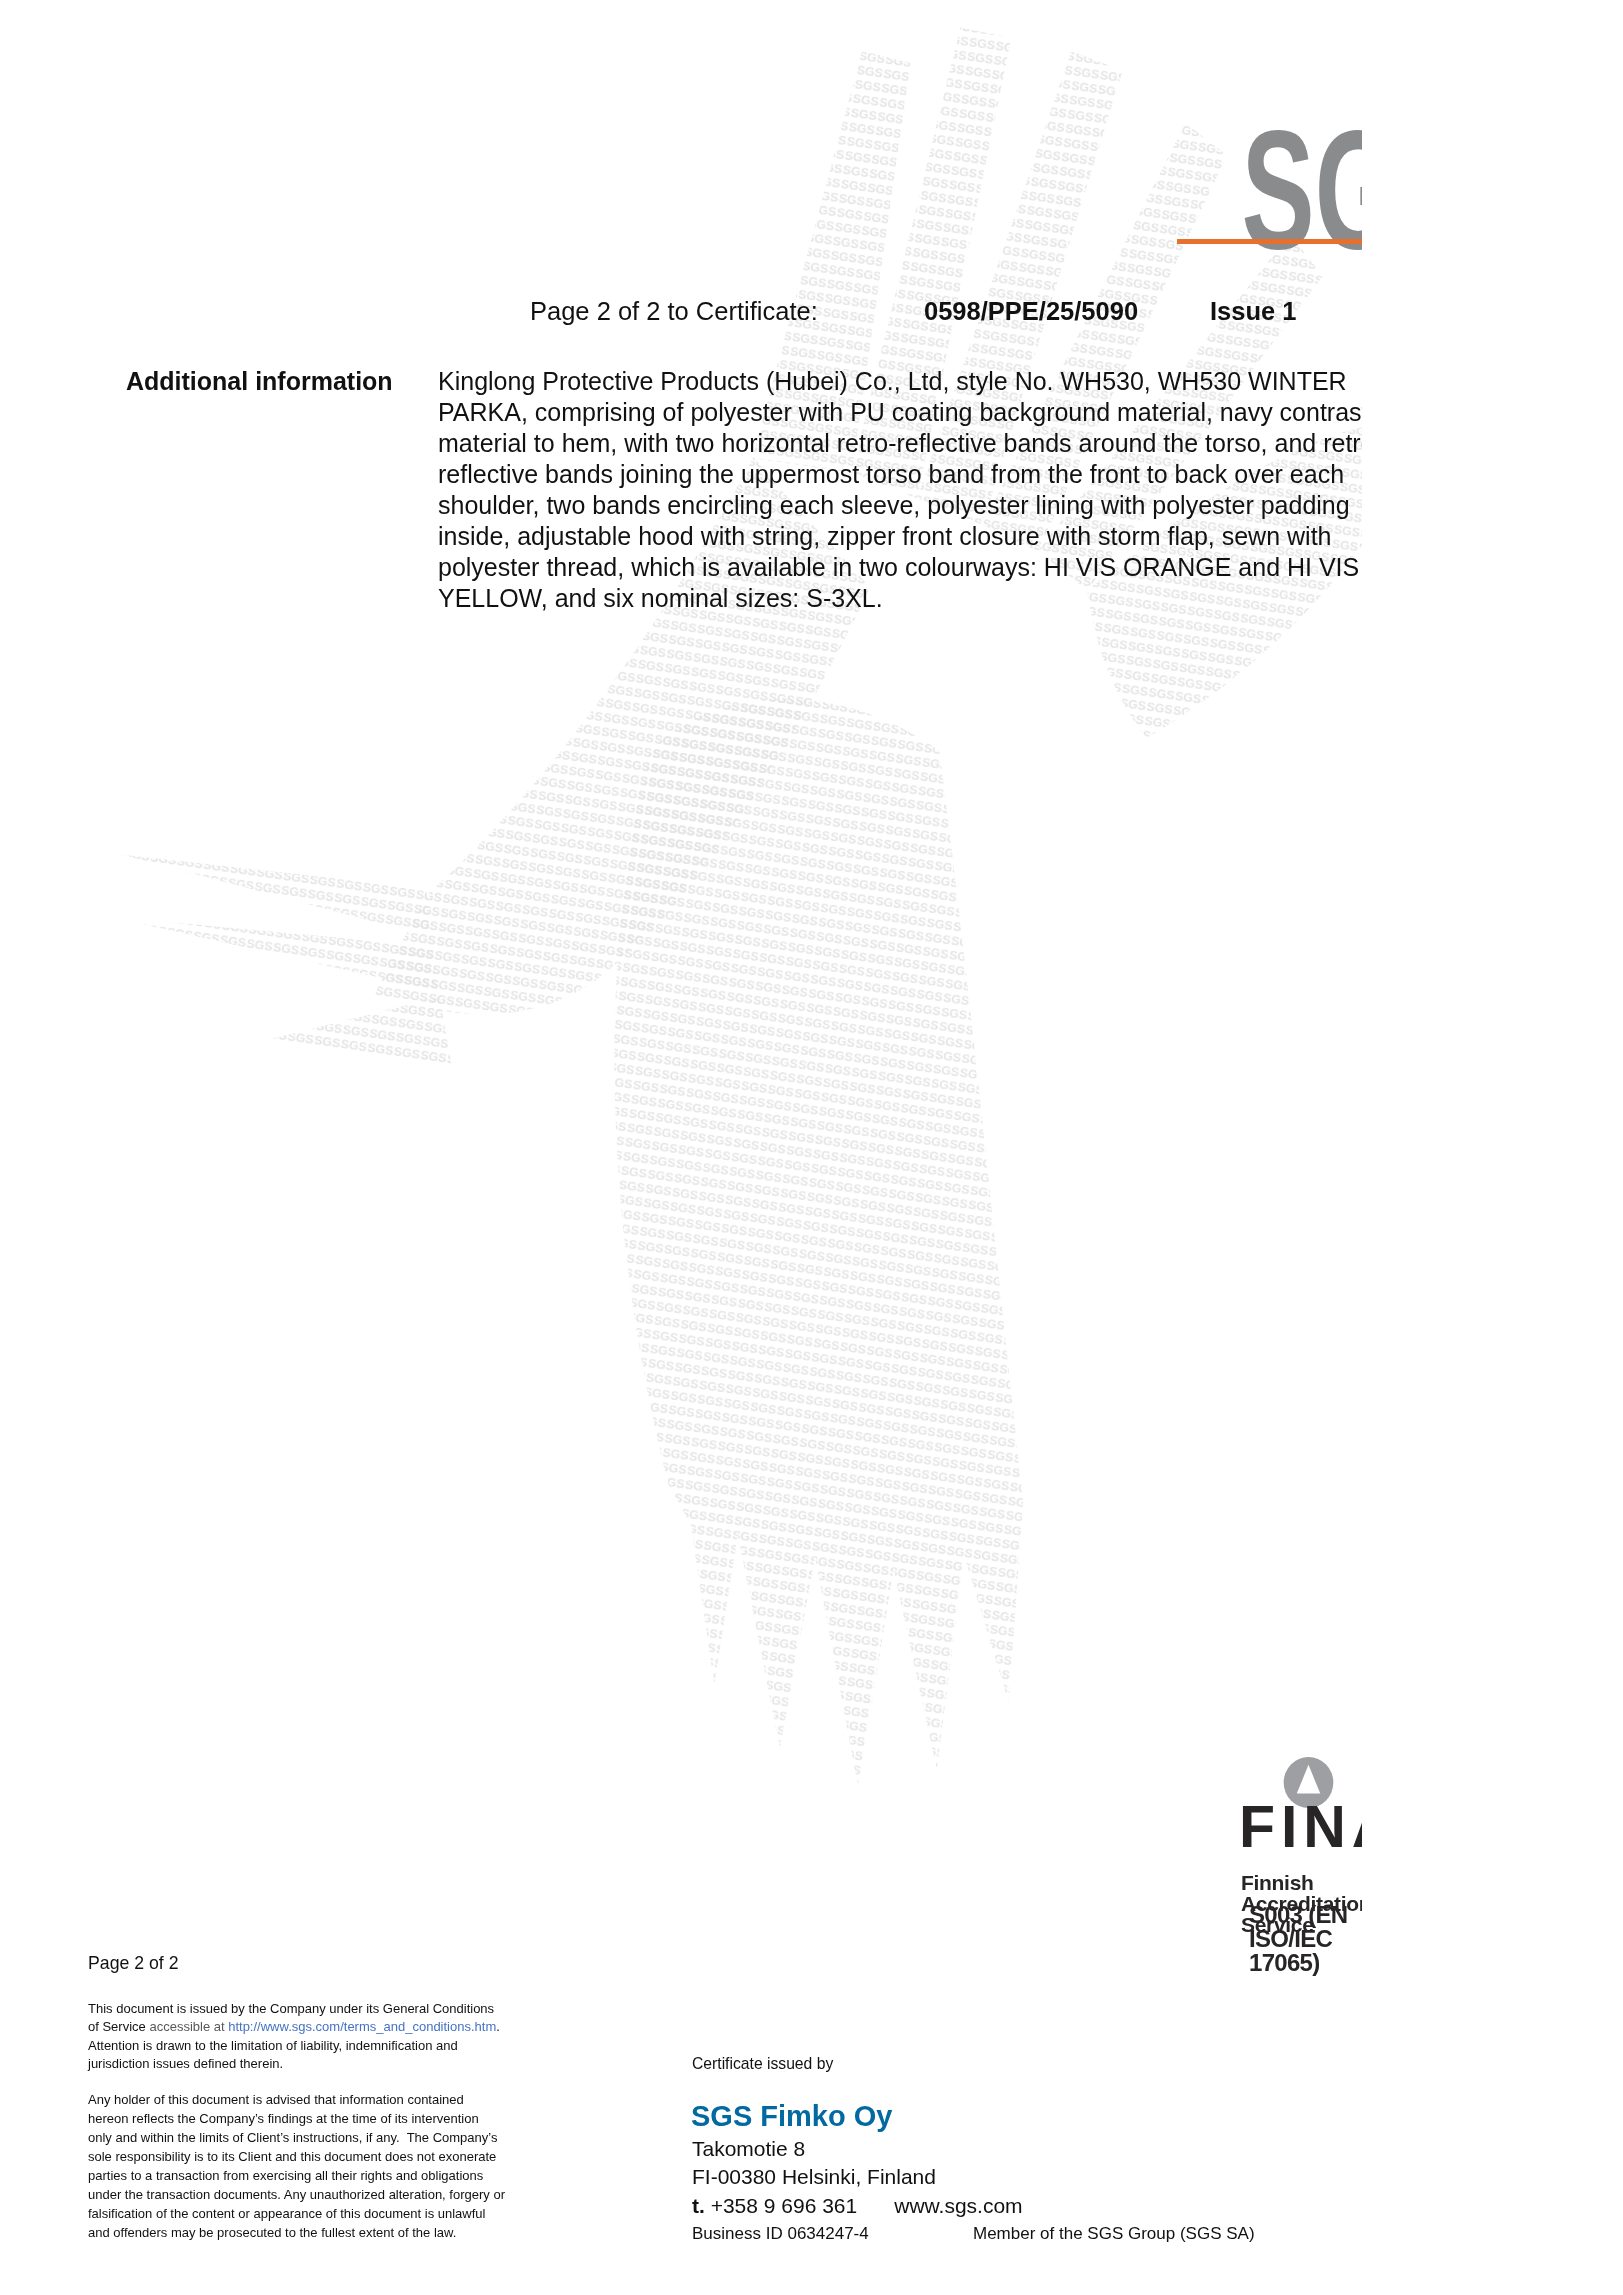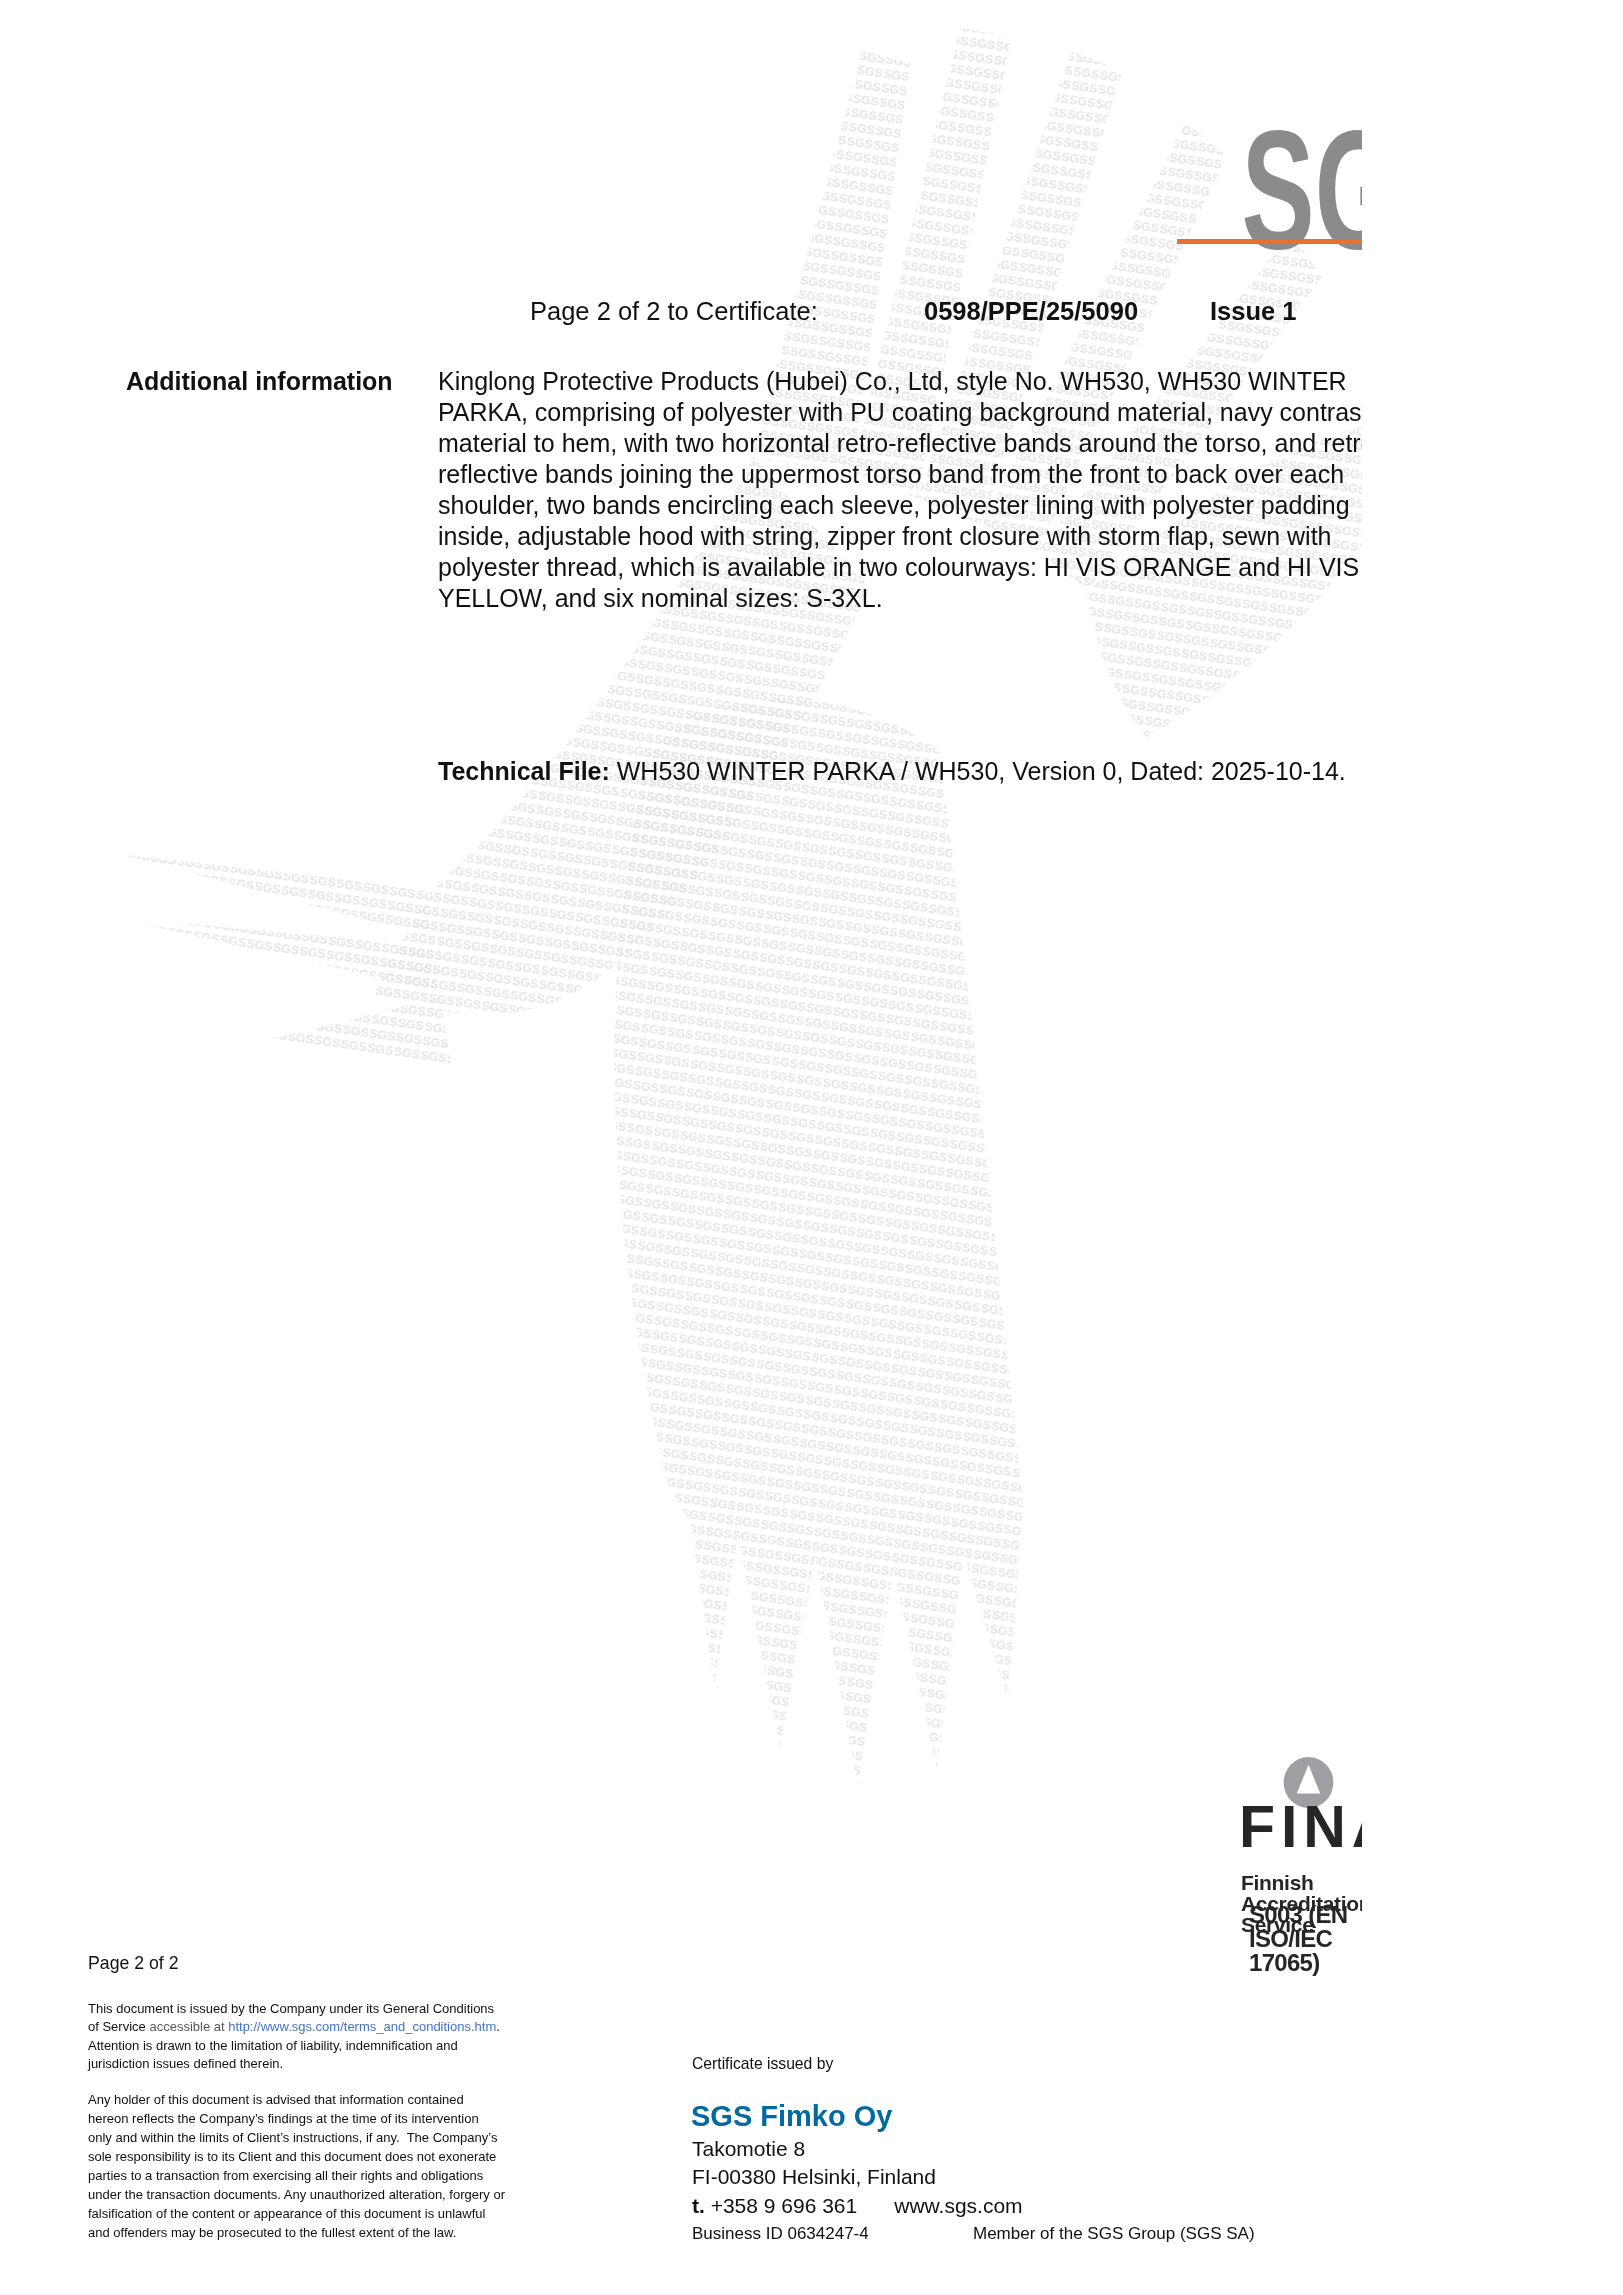--- a/index.html
+++ b/index.html
@@ -93,23 +93,20 @@
   <div class="ai-label">Additional information</div>
   <div class="ai-body">Kinglong Protective Products (Hubei) Co., Ltd, style No. WH530, WH530 WINTER
 PARKA, comprising of polyester with PU coating background material, navy contrast
 material to hem, with two horizontal retro-reflective bands around the torso, and retro-
 reflective bands joining the uppermost torso band from the front to back over each
 shoulder, two bands encircling each sleeve, polyester lining with polyester padding
 inside, adjustable hood with string, zipper front closure with storm flap, sewn with
 polyester thread, which is available in two colourways: HI VIS ORANGE and HI VIS
 YELLOW, and six nominal sizes: S-3XL.</div>
 
-  <div class="kv-line" style="top:756px;">
-    <span class="lbl">Technical File:</span><span> WH530 WINTER PARKA / WH530, Version 0, Dated: 2025-10-14.</span>
-  </div>
 
   <svg class="finas-mark" viewBox="0 0 78 78">
     <ellipse cx="39" cy="39" rx="38" ry="39" fill="#9D9FA2"></ellipse>
     <path d="M39,12 L57,56 L21,56 Z" fill="#ffffff"></path>
   </svg>
   <div class="finas-name">FINAS</div>
   <div class="finas-sub">Finnish Accreditation Service</div>
   <div class="finas-scope">S003 (EN ISO/IEC 17065)</div>
 
   <div class="pg-label">Page 2 of 2</div>

